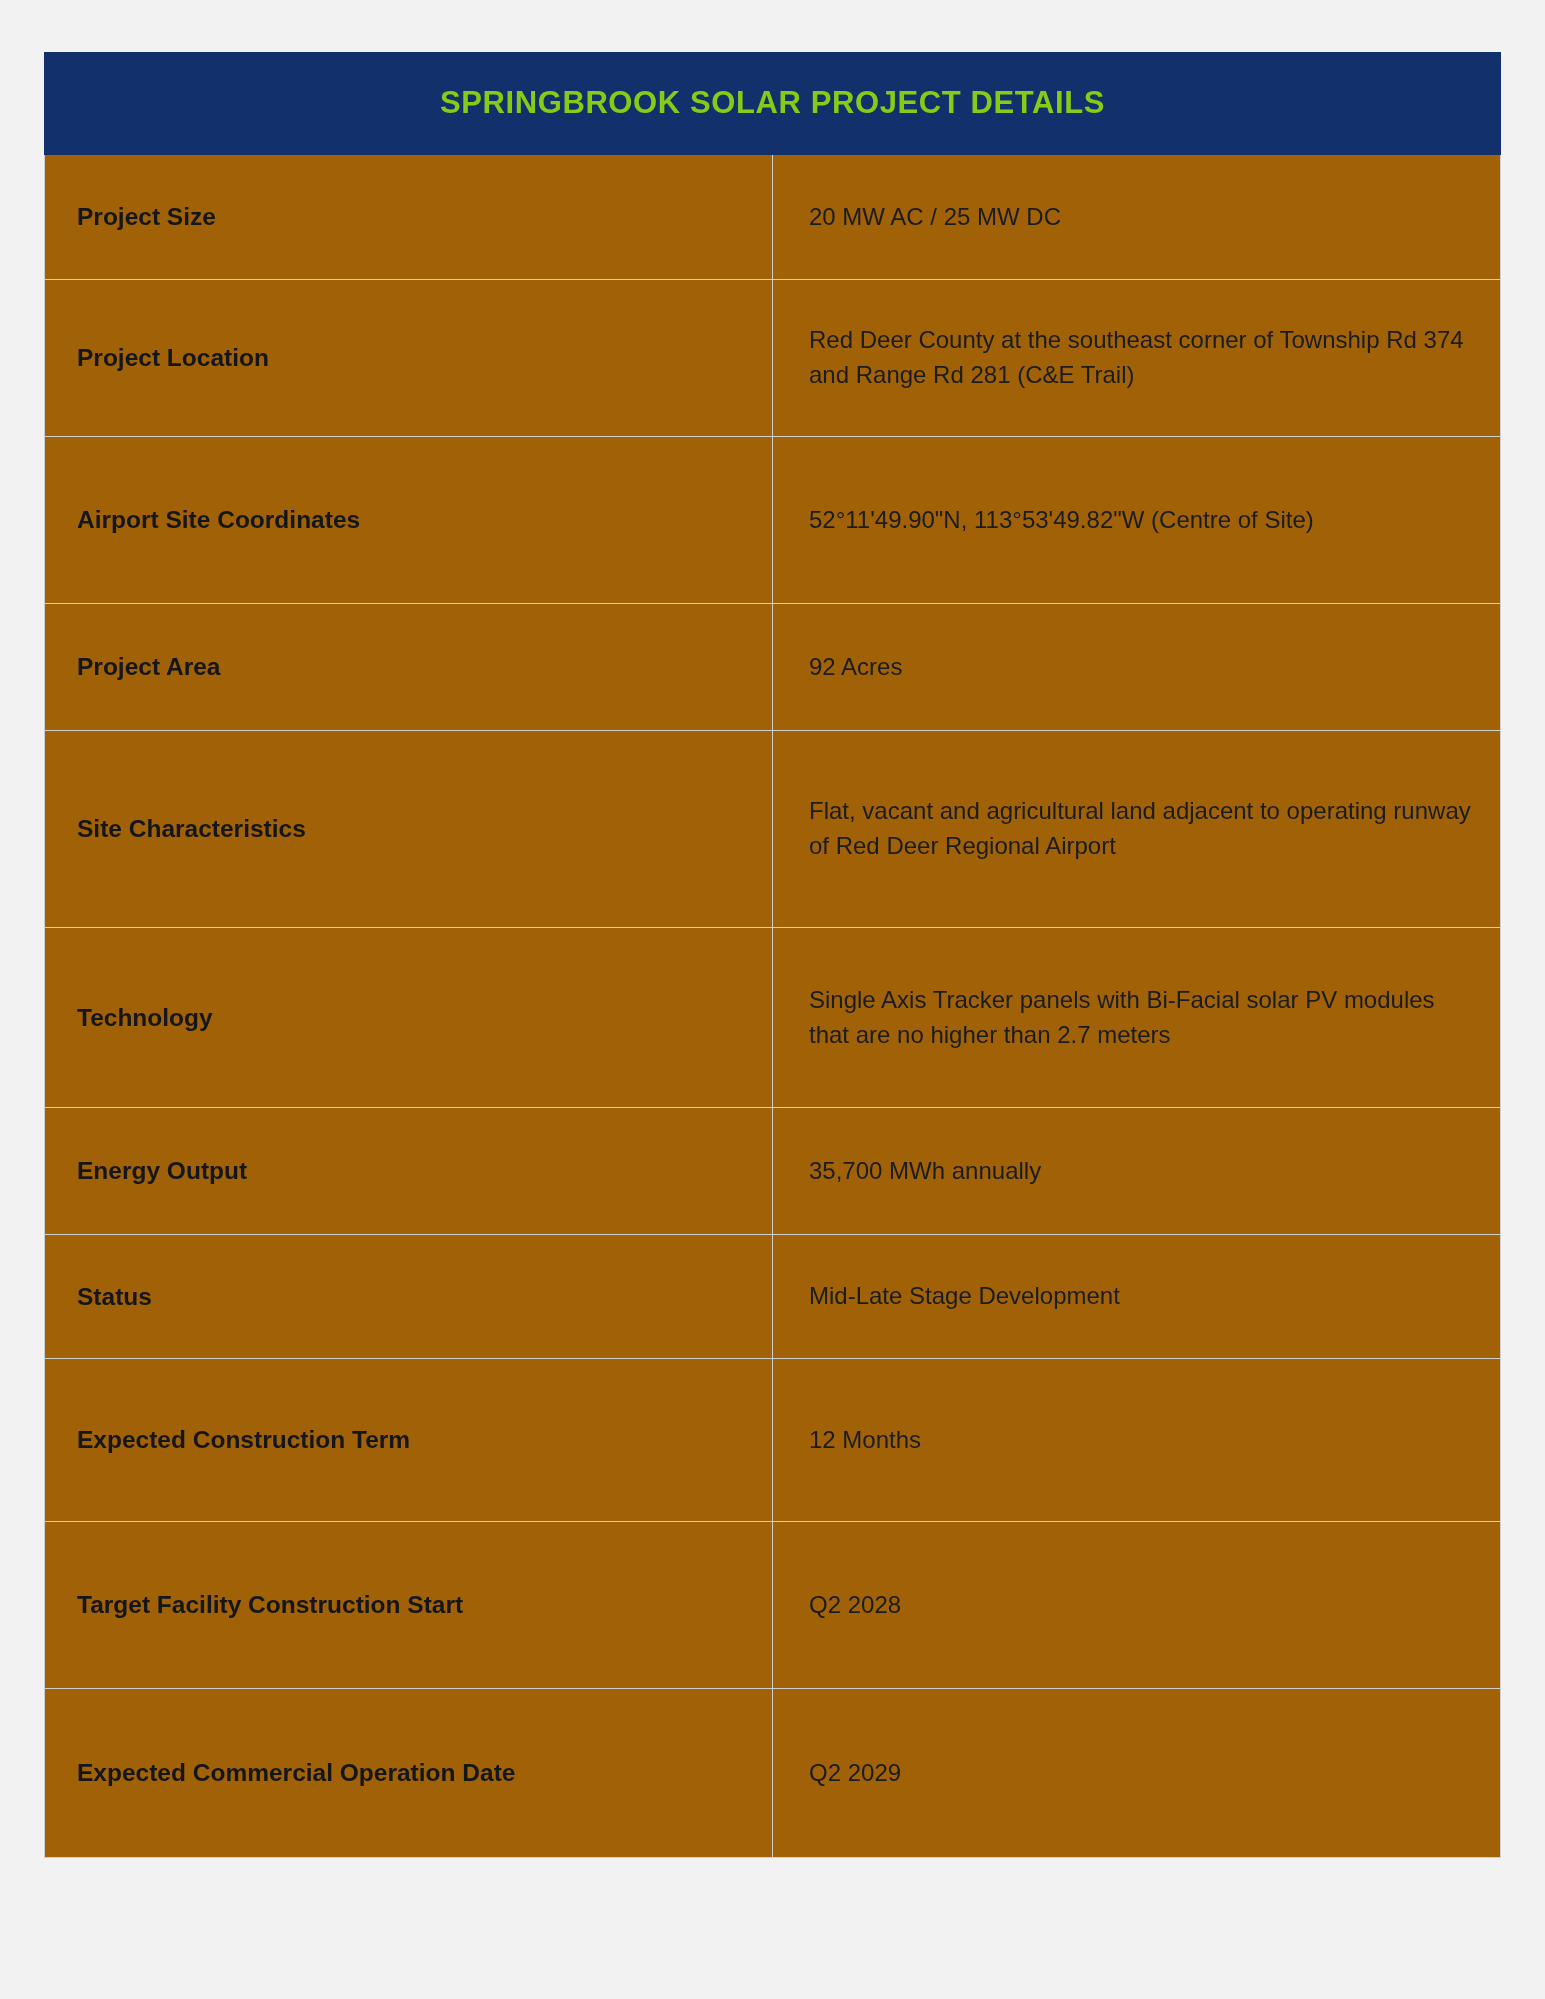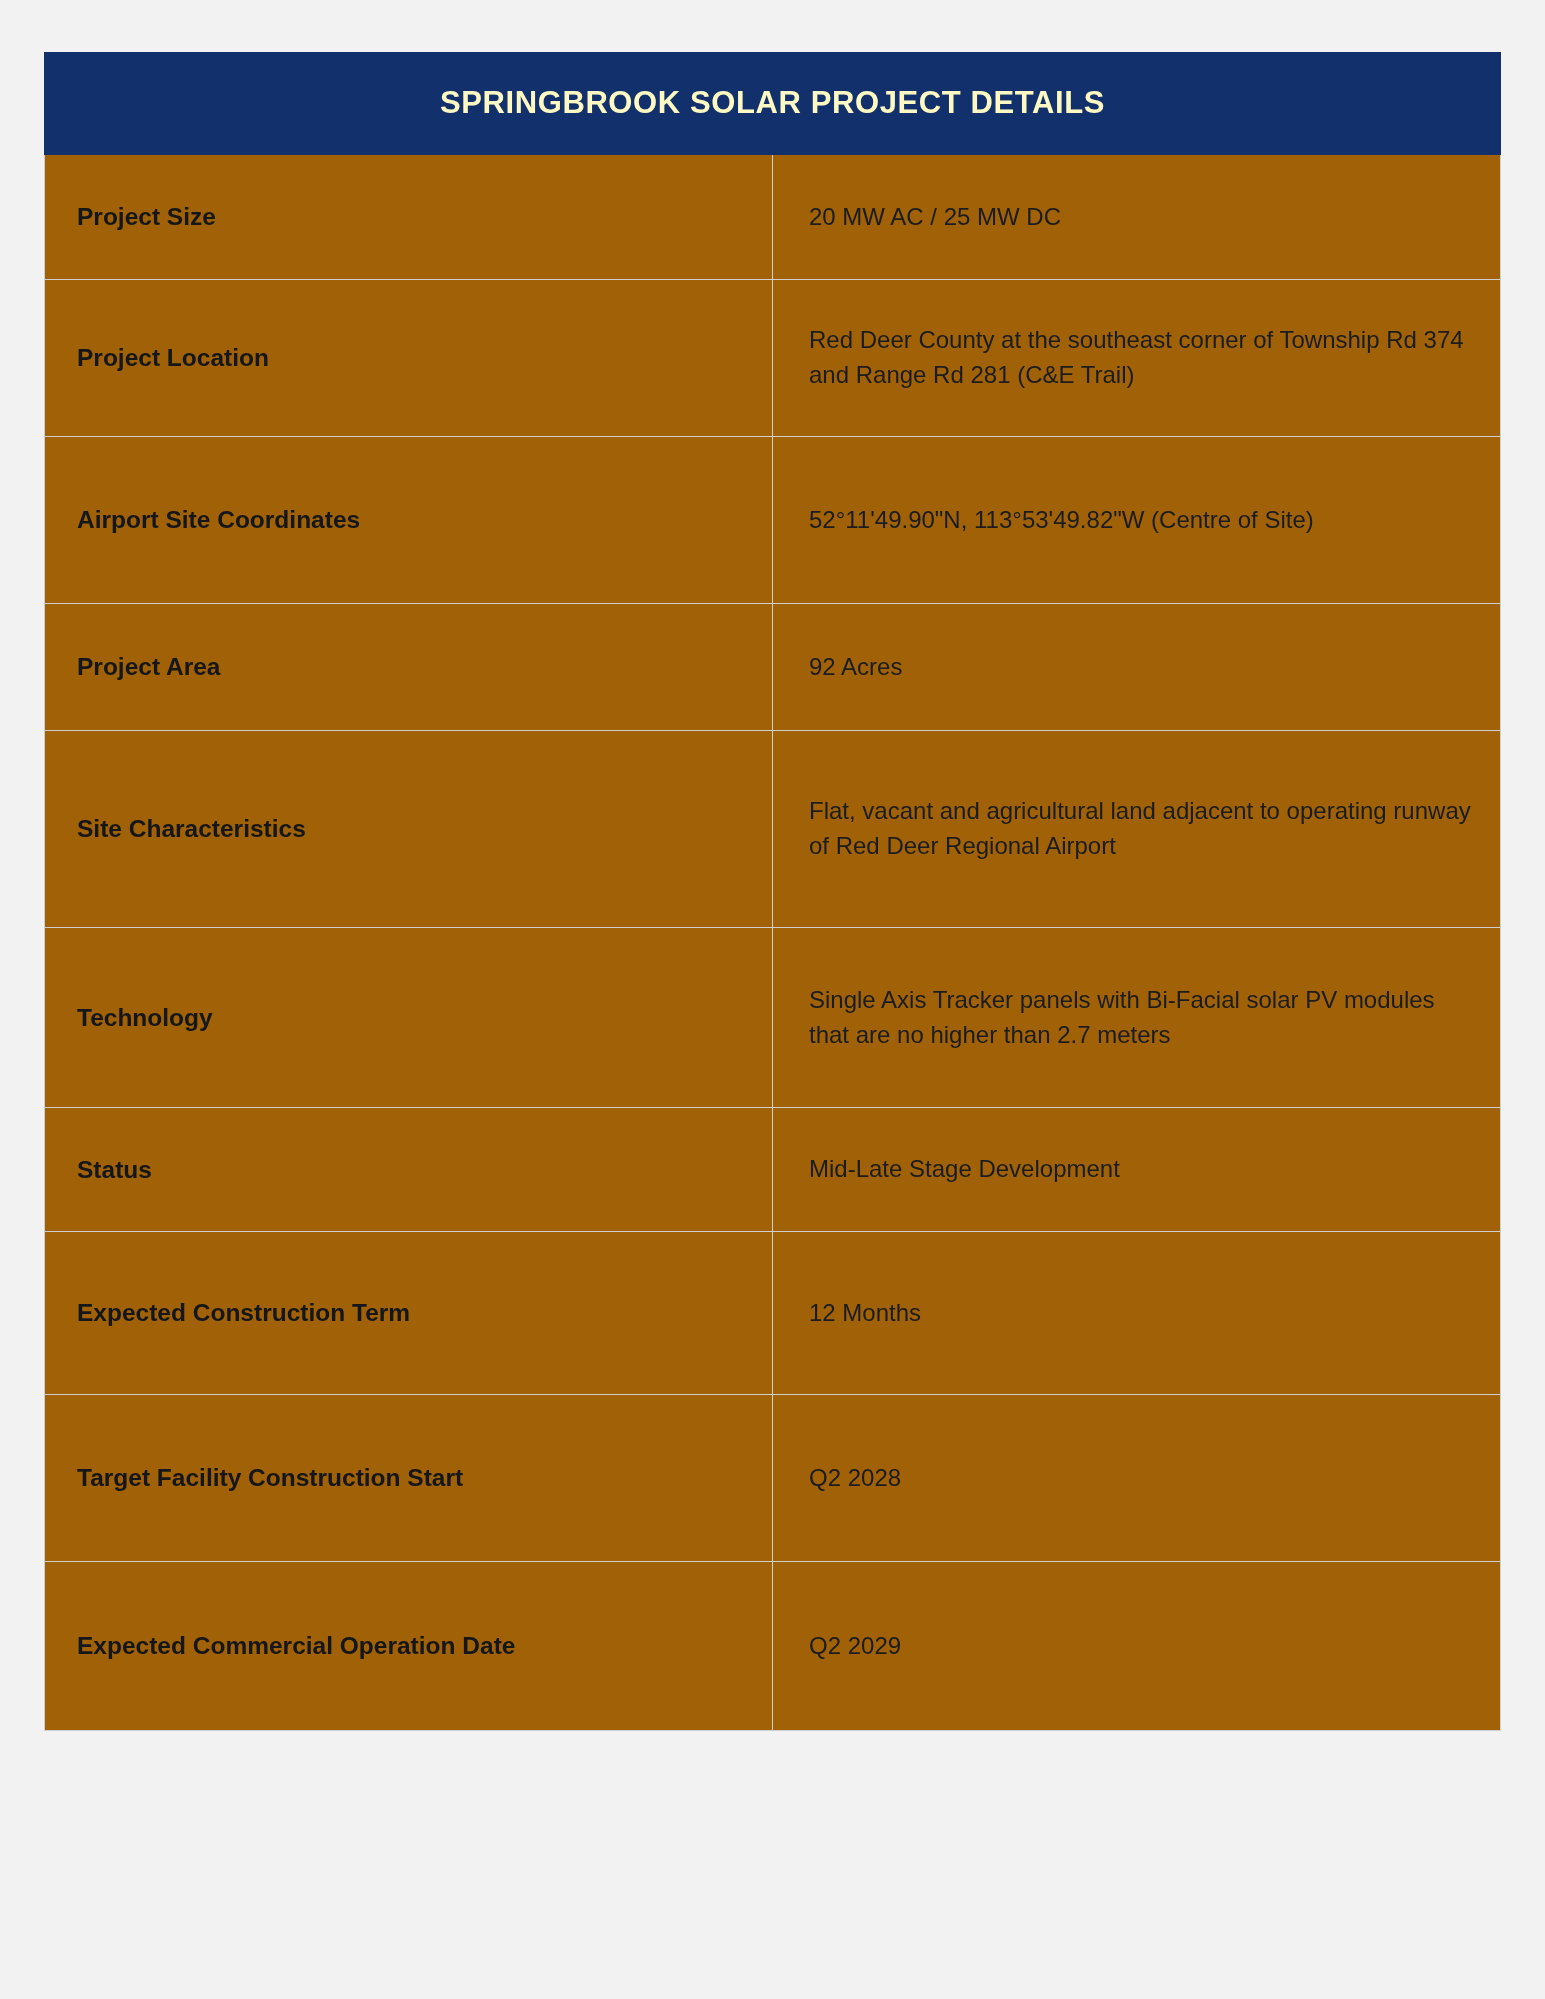--- a/index.html
+++ b/index.html
@@ -21,21 +21,21 @@
     background: #f2f2f2;
   }
   table.details {
     width: 100%;
     border-collapse: collapse;
     table-layout: fixed;
     background: #f2f2f2;
   }
   table.details th.title-cell {
     background: #12306b;
-    color: #fef9c3;
+    color: #84cc16;
     font-size: 31px;
     font-weight: bold;
     letter-spacing: 0.6px;
     text-align: center;
     padding: 32px 10px 33px 10px;
     border: 1px solid #12306b;
   }
   table.details td {
     border: 1px solid #cfcfcf;
     vertical-align: middle;
@@ -96,20 +96,24 @@
         <td class="value">92 Acres</td>
       </tr>
       <tr class="r-site">
         <td class="label">Site Characteristics</td>
         <td class="value">Flat, vacant and agricultural land adjacent to operating runway of Red Deer Regional Airport</td>
       </tr>
       <tr class="r-tech">
         <td class="label">Technology</td>
         <td class="value">Single Axis Tracker panels with Bi-Facial solar PV modules that are no higher than 2.7 meters</td>
       </tr>
+      <tr class="r-energy">
+        <td class="label">Energy Output</td>
+        <td class="value">35,700 MWh annually</td>
+      </tr>
       <tr class="r-status">
         <td class="label">Status</td>
         <td class="value">Mid-Late Stage Development</td>
       </tr>
       <tr class="r-term">
         <td class="label">Expected Construction Term</td>
         <td class="value">12 Months</td>
       </tr>
       <tr class="r-start">
         <td class="label">Target Facility Construction Start</td>

